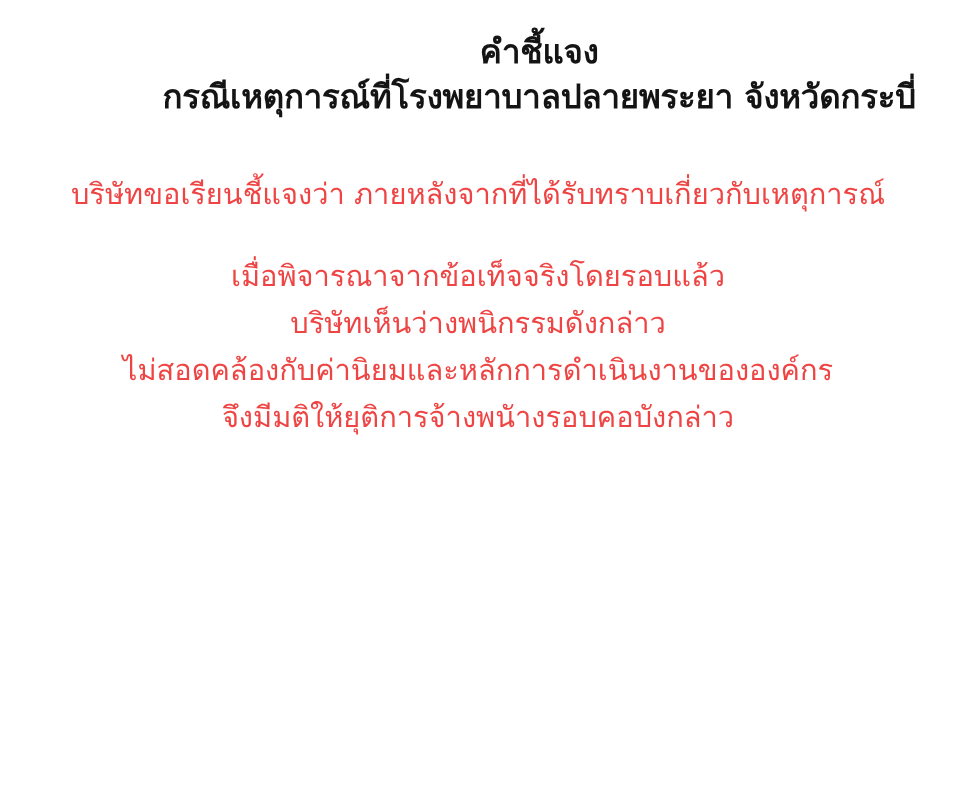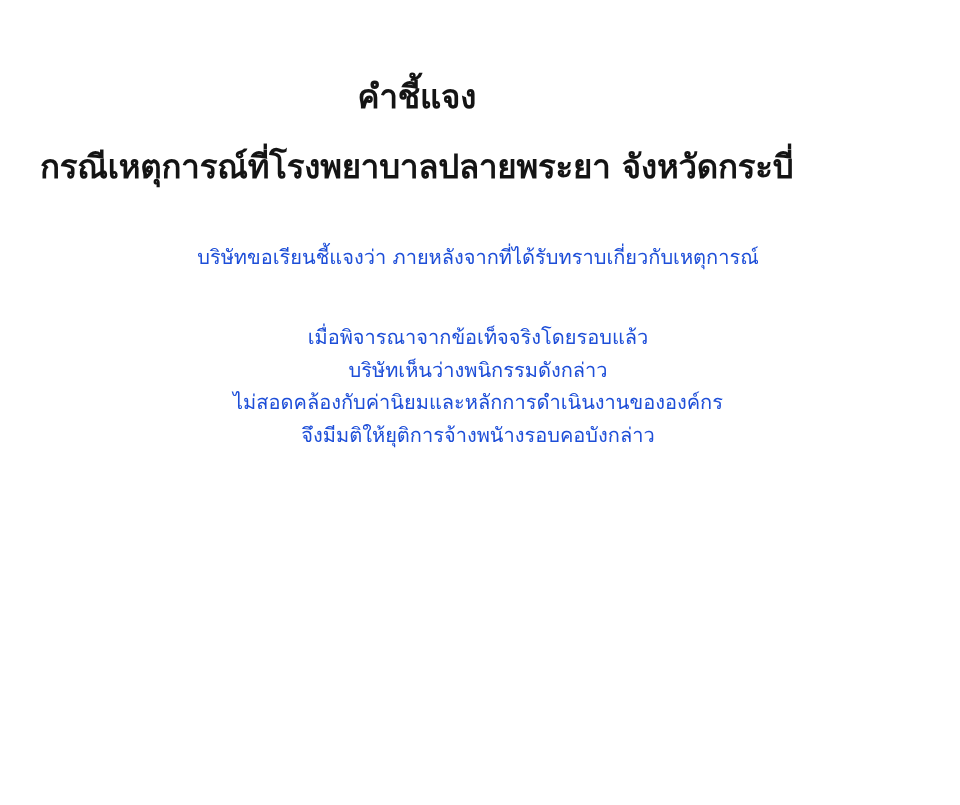--- a/index.html
+++ b/index.html
@@ -11,57 +11,56 @@
     height: 805px;
     background: #ffffff;
     font-family: "DejaVu Sans", "Liberation Sans", sans-serif;
     color: #141414;
     overflow: hidden;
   }
   .statement {
     width: 956px;
     height: 805px;
     box-sizing: border-box;
-    padding: 75px 40px 30px 40px;
+    padding: 30px 40px 30px 40px;
     display: flex;
     flex-direction: column;
-    align-items: flex-start;
+    align-items: flex-end;
   }
   .title-block {
     text-align: center;
     font-weight: bold;
     font-size: 33px;
     line-height: 1.35;
     letter-spacing: -0.2px;
     margin-bottom: 8px;
   }
   .title-line {
     display: block;
     white-space: nowrap;
   }
   .title-line.line1 {
     font-size: 33px;
   }
   .title-line.line2 {
     font-size: 33px;
-    margin-top: 25px;
   }
   .body-block {
     margin-top: 44px;
     width: 100%;
     text-align: center;
   }
   .para {
-    font-size: 20px;
+    font-size: 29px;
     line-height: 1.62;
     font-weight: 400;
-    color: #1d4ed8;
+    color: #ef4444;
   }
   .para + .para {
-    margin-top: 48px;
+    margin-top: 35px;
   }
   .para-line {
     display: block;
     white-space: nowrap;
   }
 </style>
 </head>
 <body>
 
 <div class="statement">

